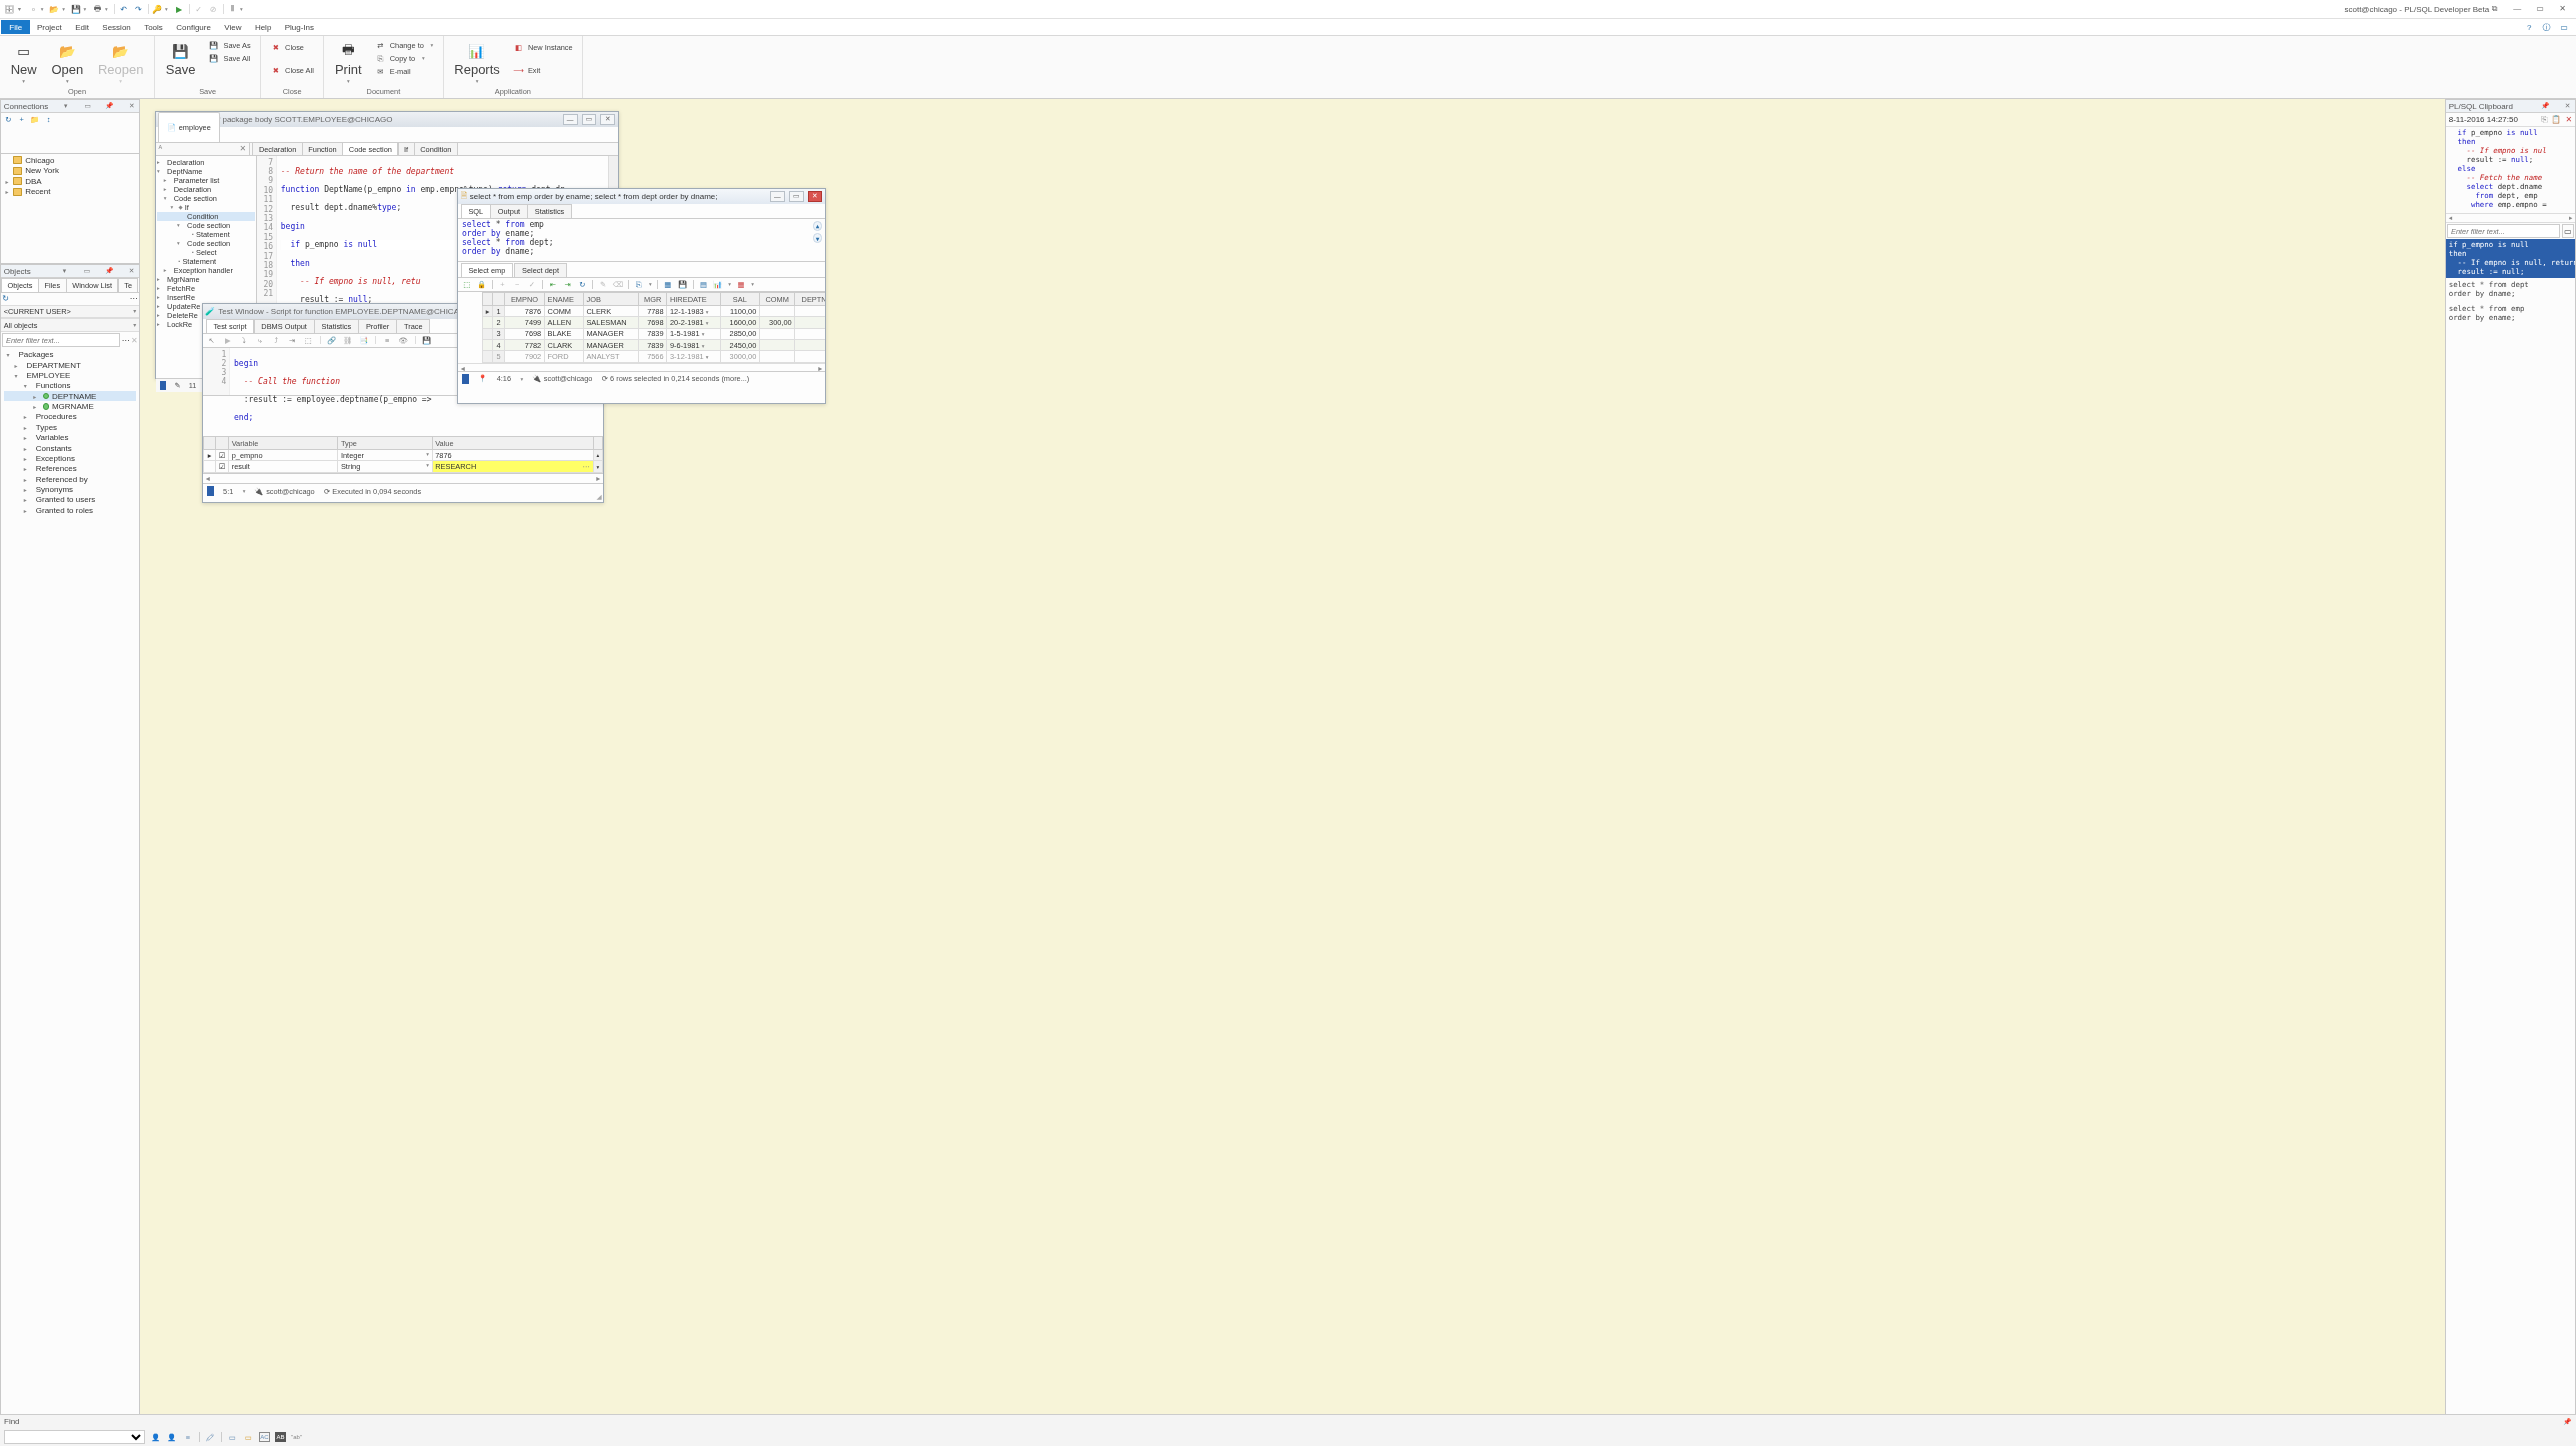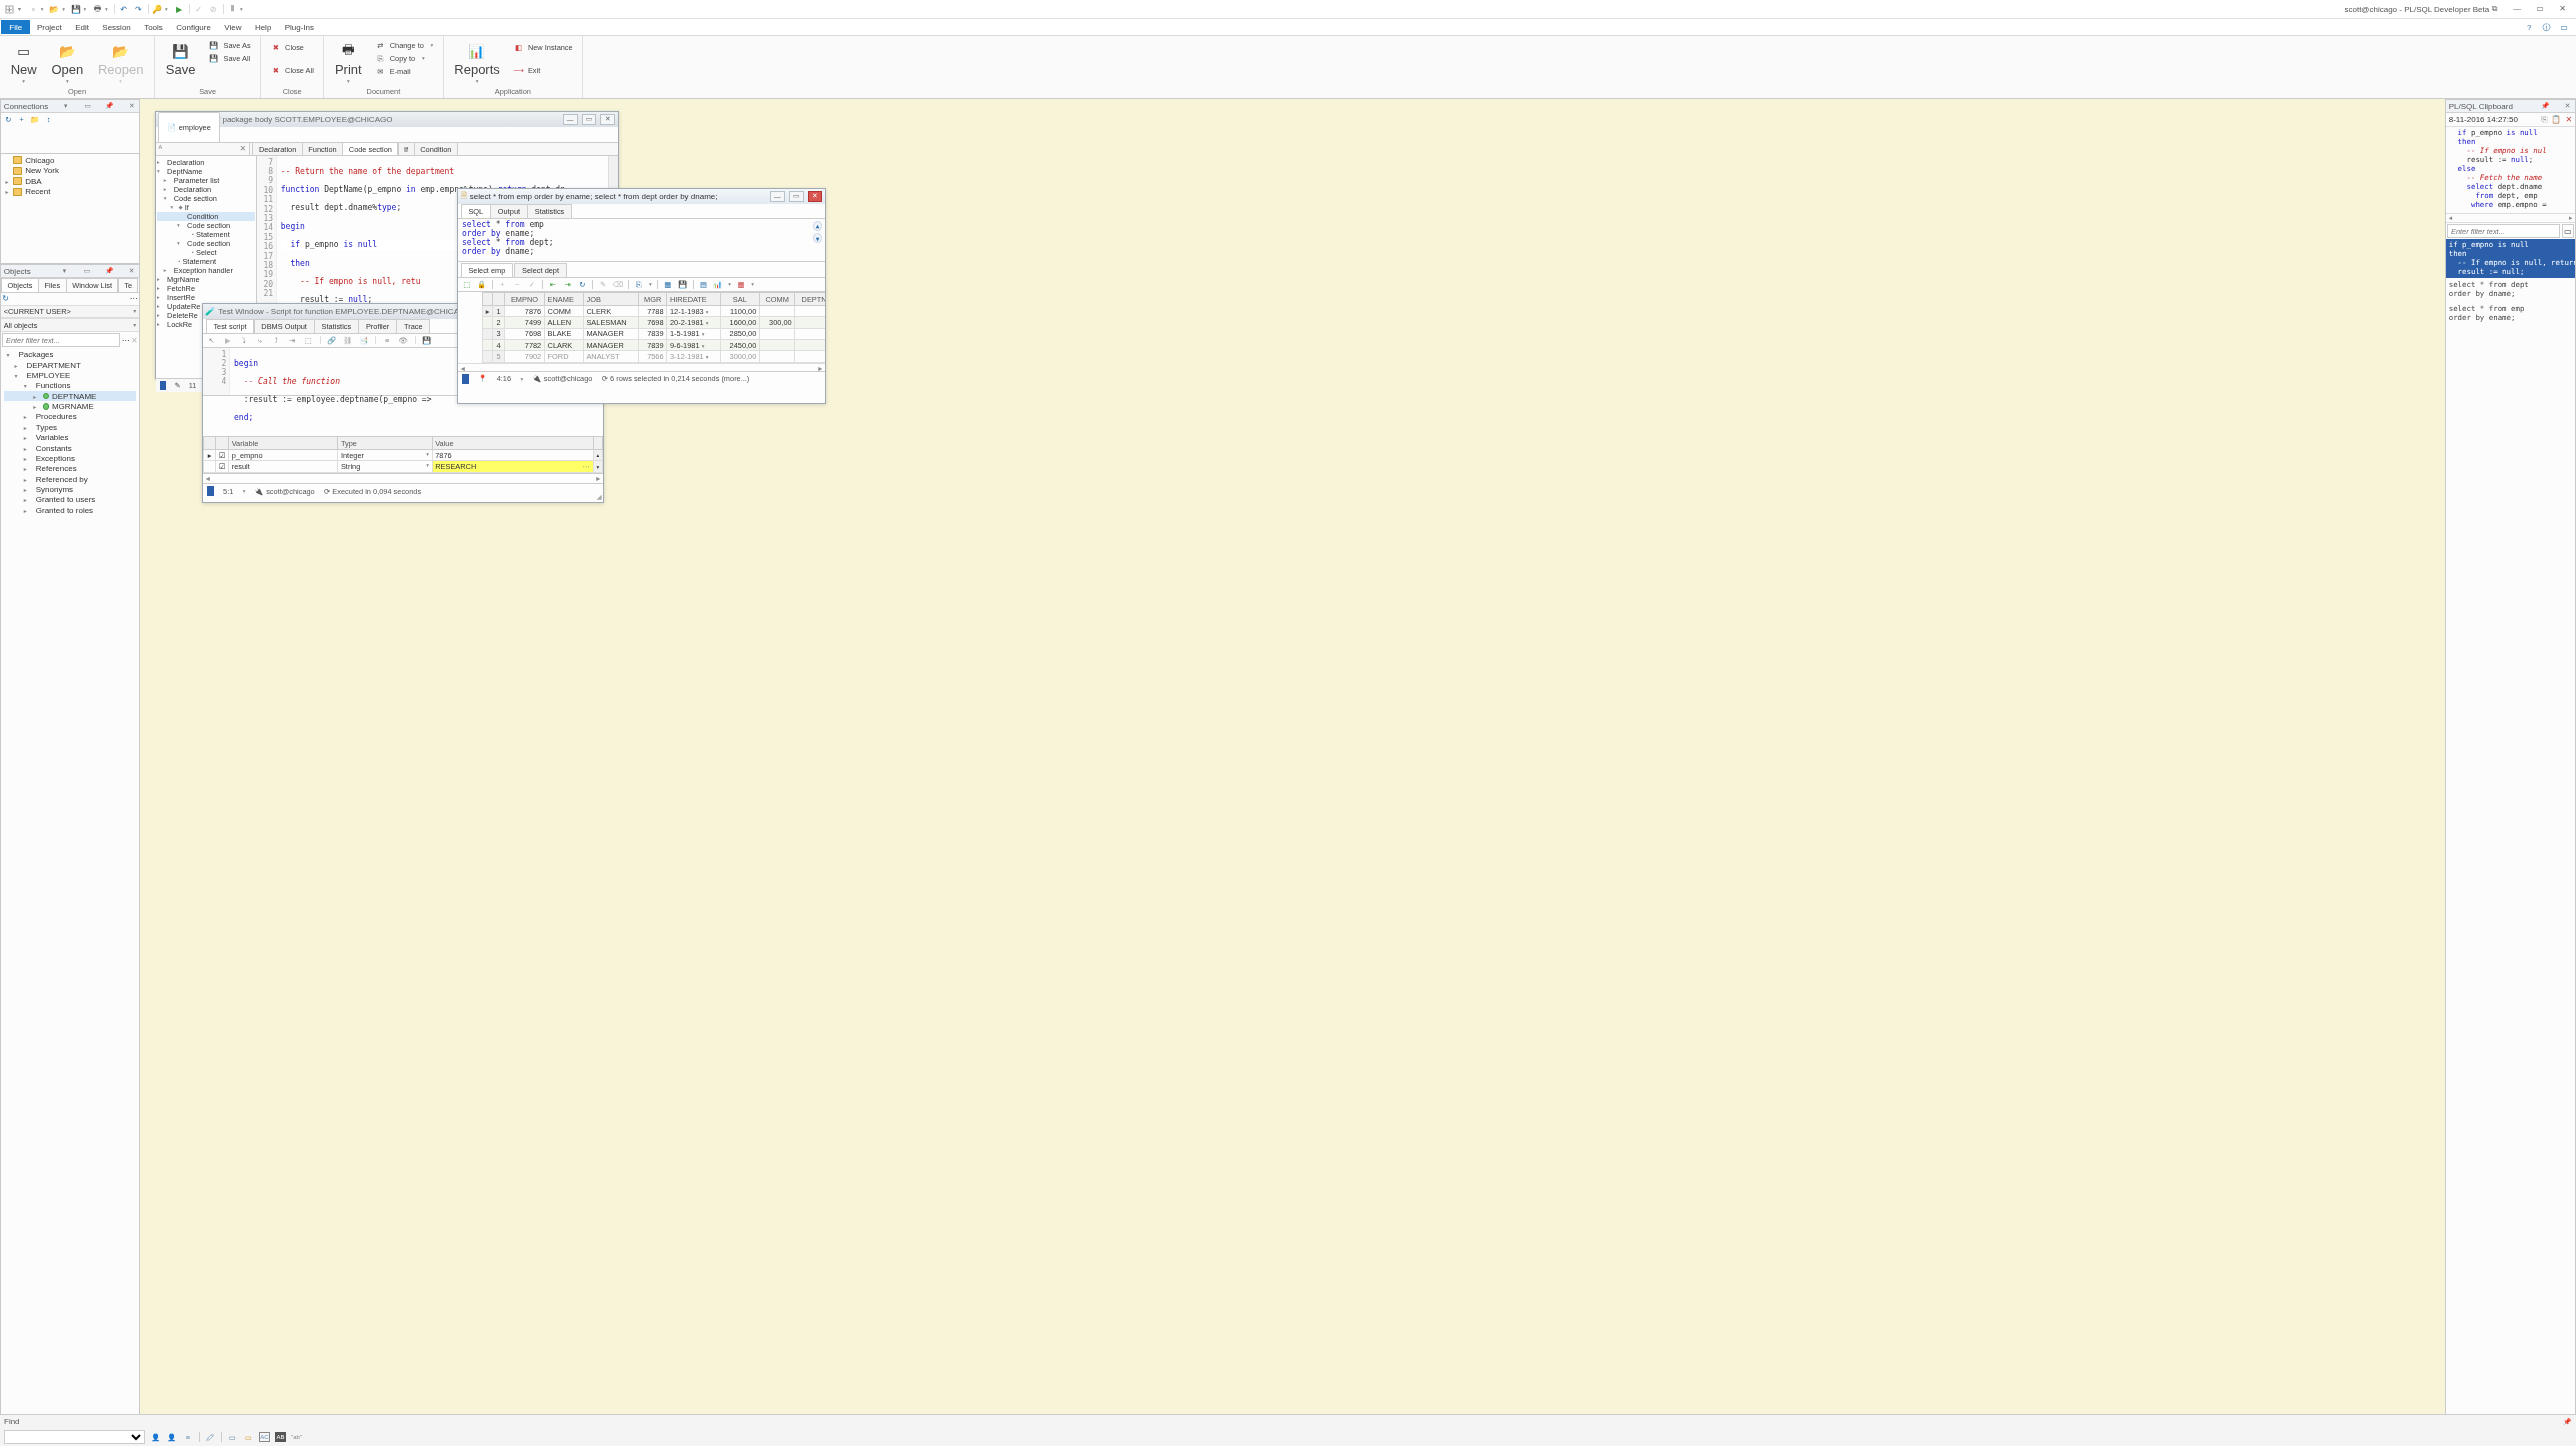--- a/index.html
+++ b/index.html
@@ -150,21 +150,21 @@
 .edtree .en .exp{width:6px;font-size:5.4px;color:#888;}
 .edtree .l1{padding-left:6.7px;}.edtree .l2{padding-left:13.4px;}.edtree .l3{padding-left:20px;}.edtree .l4{padding-left:27px;}
 .edtree .en.sel{background:#d6e7f7;}
 .edtree .en .bullet{font-size:5.4px;color:#888;}
 .edcode{flex:1;display:flex;overflow:hidden;font-family:Consolas,monospace;font-size:8px;}
 .edcode .gut{width:20px;text-align:right;color:#999;background:#f7f7f7;border-right:0.7px solid #eee;padding:1.3px 2.7px;}
 .edcode .gut div{height:9.4px;line-height:9.4px;}
 .edcode .src{flex:1;padding:1.3px 4px;white-space:pre;overflow:hidden;position:relative;}
 .edcode .src div{height:9.4px;line-height:9.4px;}
 .edcode .kw{color:#1818c8;}
-.edcode .cm{color:#c02020;}
+.edcode .cm{color:#c02020;font-style:italic;}
 .edcode .scroll-v{width:9.4px;background:#f0f0f0;border-left:0.7px solid #ddd;}
 .edstatus{height:13.4px;border-top:0.7px solid #ccc;display:flex;align-items:center;gap:8px;padding:0 4px;font-size:7.4px;color:#555;background:#f8f8f8;}
 .edstatus .blk{width:6.7px;height:9.4px;background:#2b5faa;}
 
 
 #win-test{top:204px;left:62px;width:402px;height:200px;}
 .tw-tabs{height:14.8px;display:flex;border-bottom:0.7px solid #ccc;padding-left:2.7px;align-items:flex-end;}
 .tw-tabs .twt{padding:2px 6.7px;border:0.7px solid #ccc;border-bottom:none;background:#f4f4f4;margin-right:-0.7px;font-size:7.4px;}
 .tw-tabs .twt.active{background:#fff;}
 .tw-tb{height:14.8px;border-bottom:0.7px solid #ccc;display:flex;align-items:center;gap:6.7px;padding:0 4px;color:#888;}

